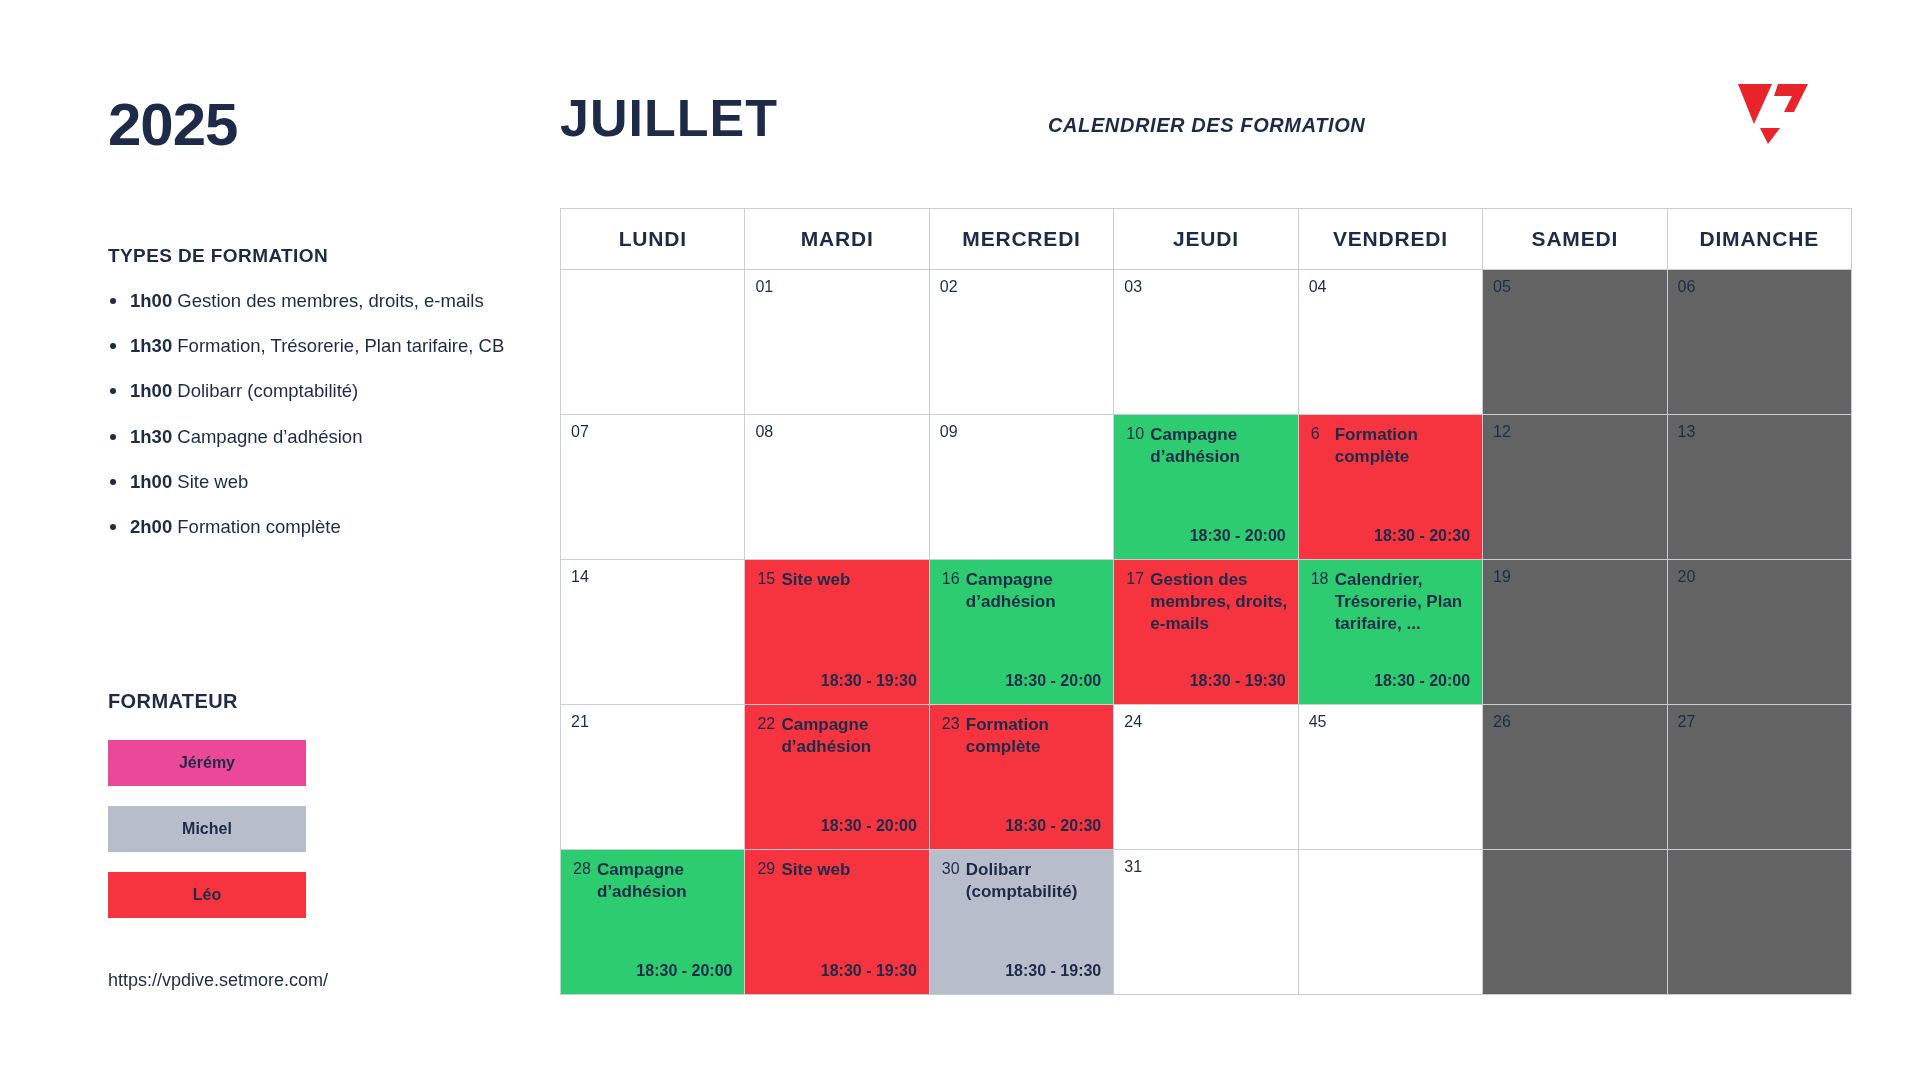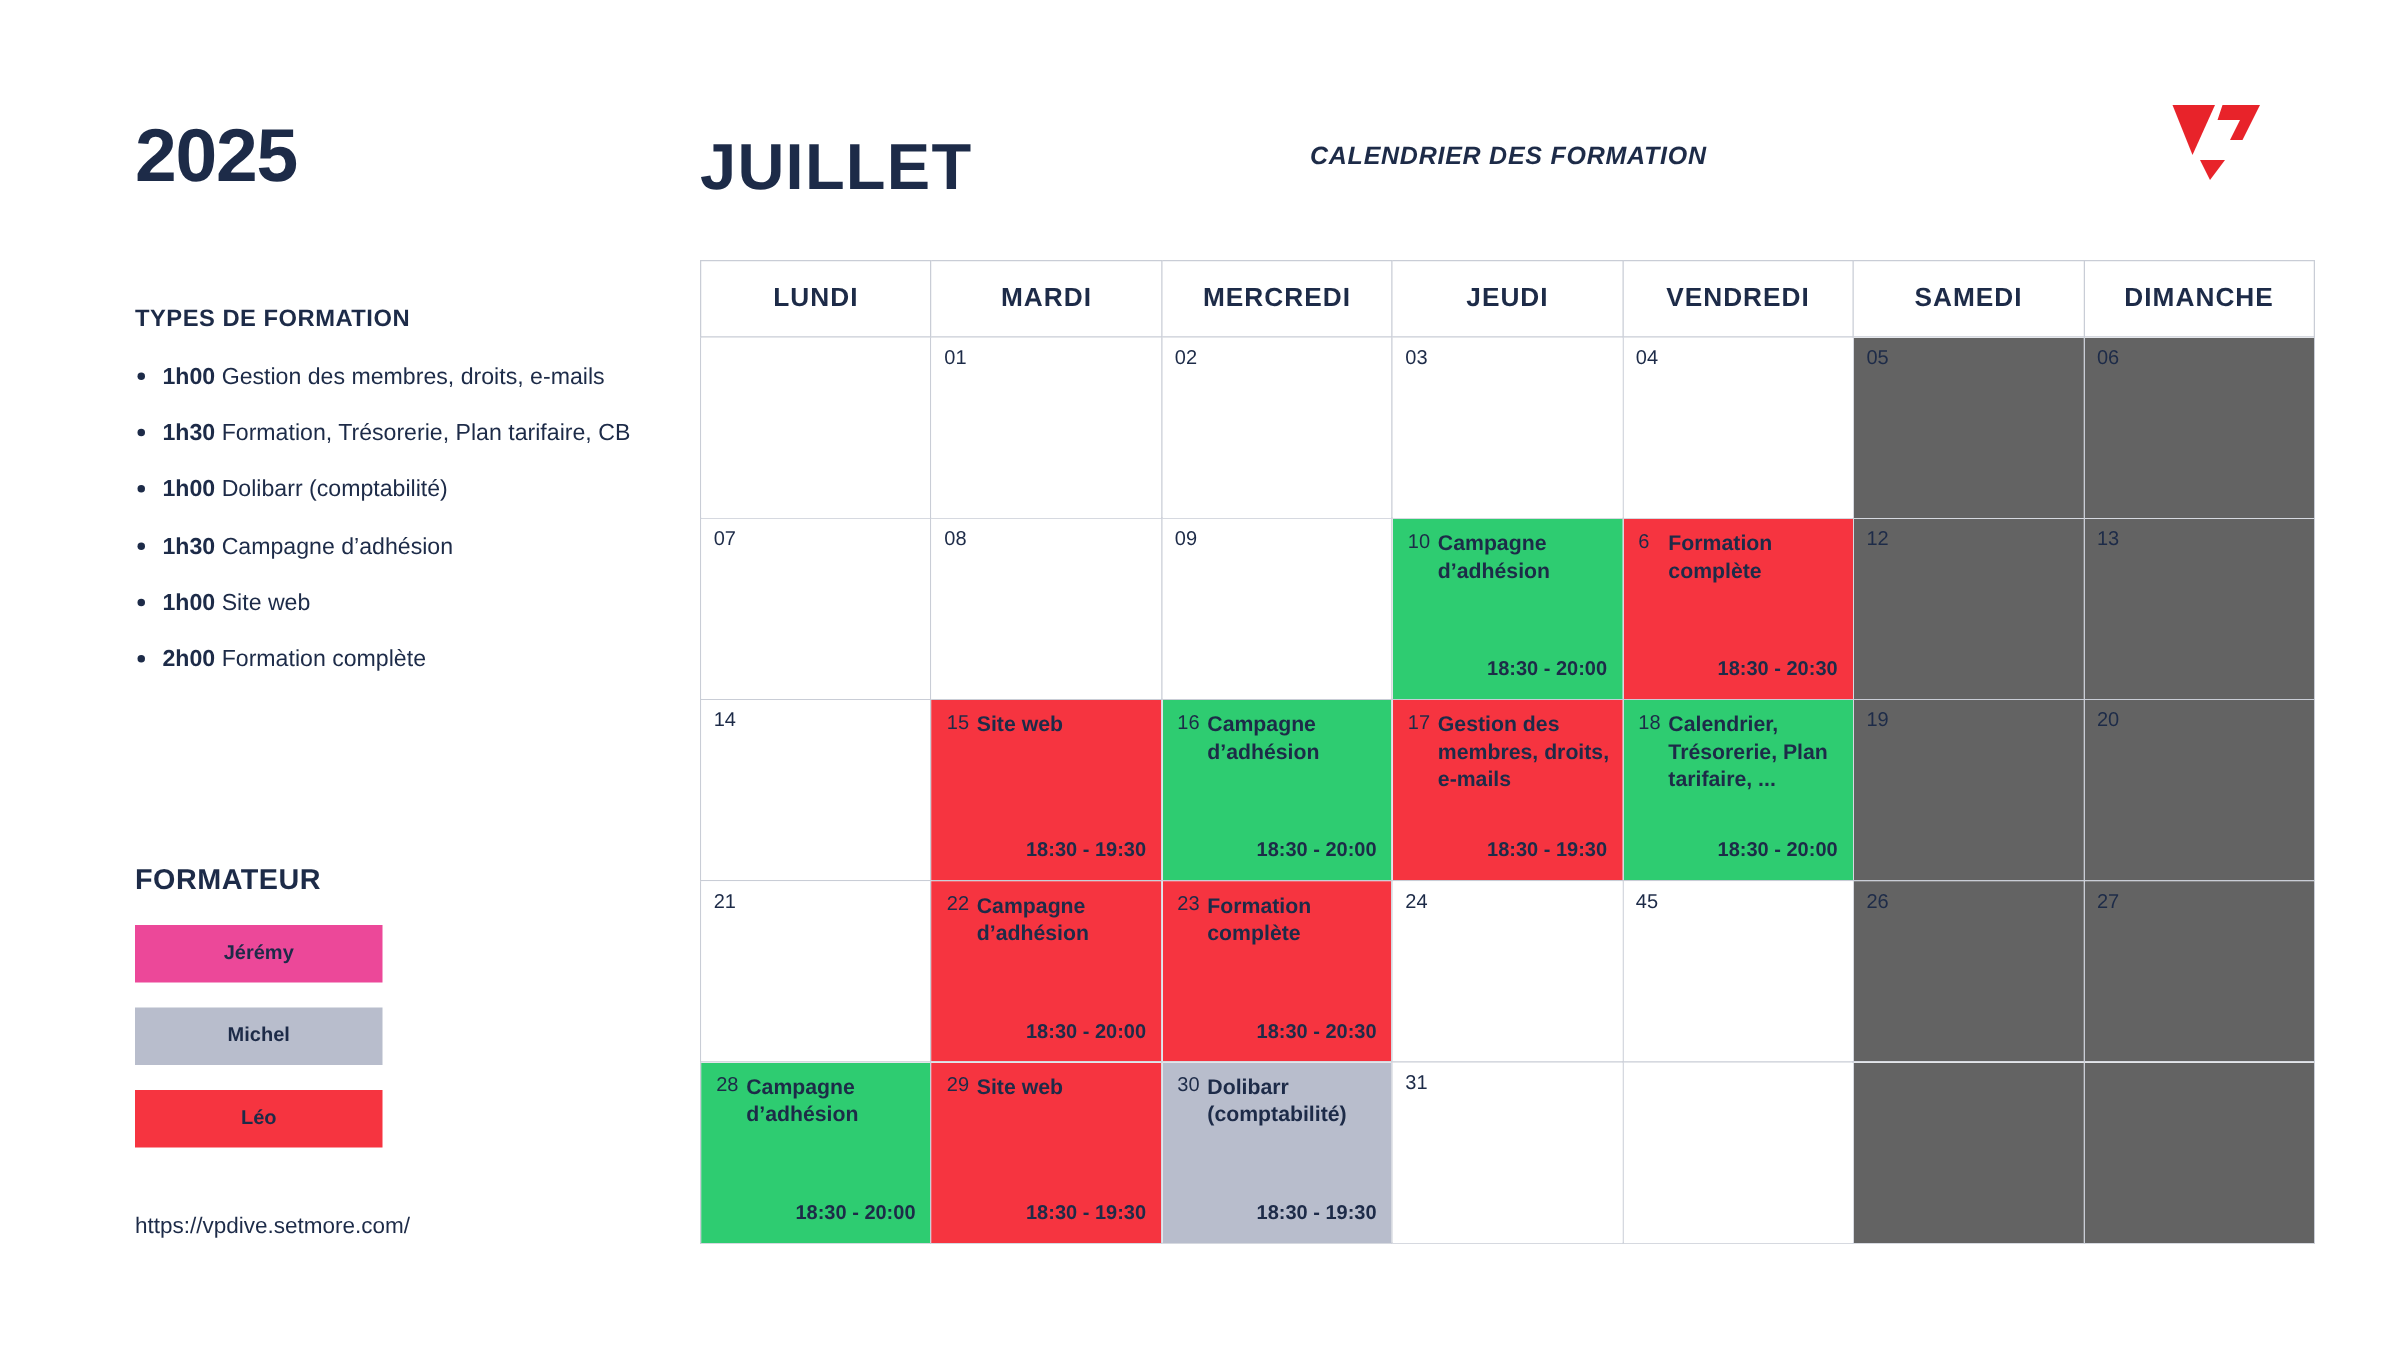--- a/index.html
+++ b/index.html
@@ -73,21 +73,21 @@
     border-radius: 50%;
     background: #1d2b48;
   }
   .types .dur {
     font-weight: 700;
   }
   .trainer-title {
     position: absolute;
     left: 108px;
     top: 690px;
-    font-size: 23px;
+    font-size: 20px;
     font-weight: 700;
     letter-spacing: 0.4px;
     color: #1d2b48;
   }
   .trainer-chips {
     position: absolute;
     left: 108px;
     top: 740px;
     width: 198px;
   }
@@ -110,21 +110,20 @@
 
   
   .month {
     position: absolute;
     left: 560px;
     top: 88px;
     font-size: 52px;
     font-weight: 700;
     letter-spacing: 1px;
     color: #1d2b48;
-    margin-top: 16px;
   }
   .subtitle {
     position: absolute;
     left: 1048px;
     top: 114px;
     font-size: 20px;
     font-weight: 700;
     font-style: italic;
     letter-spacing: 0.6px;
     color: #1d2b48;

